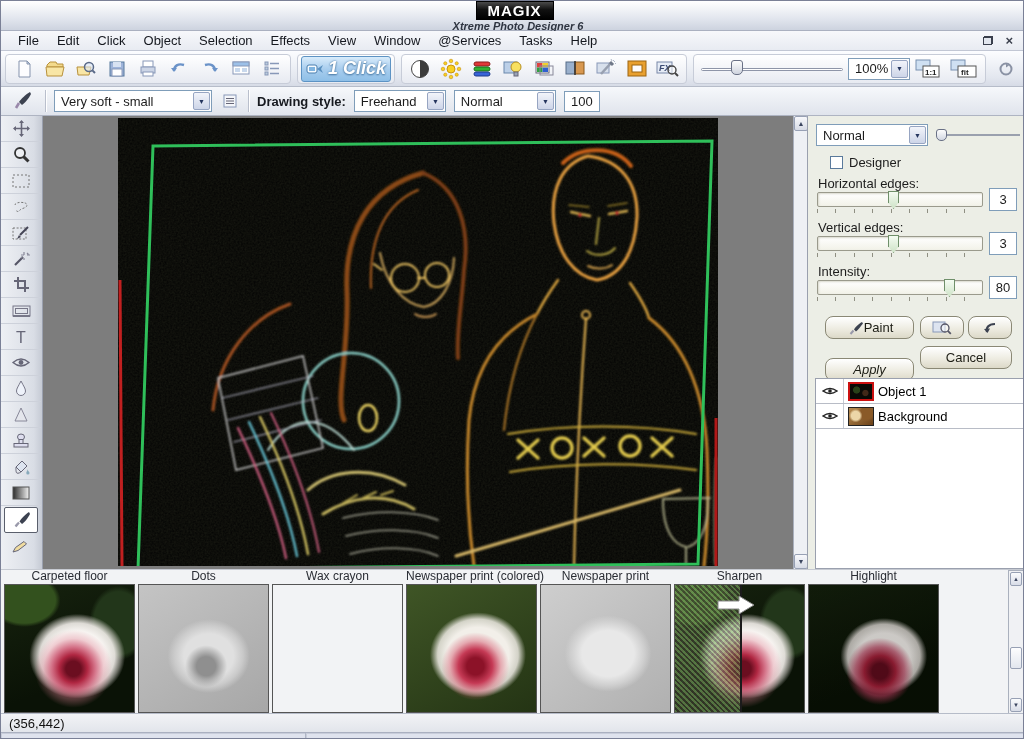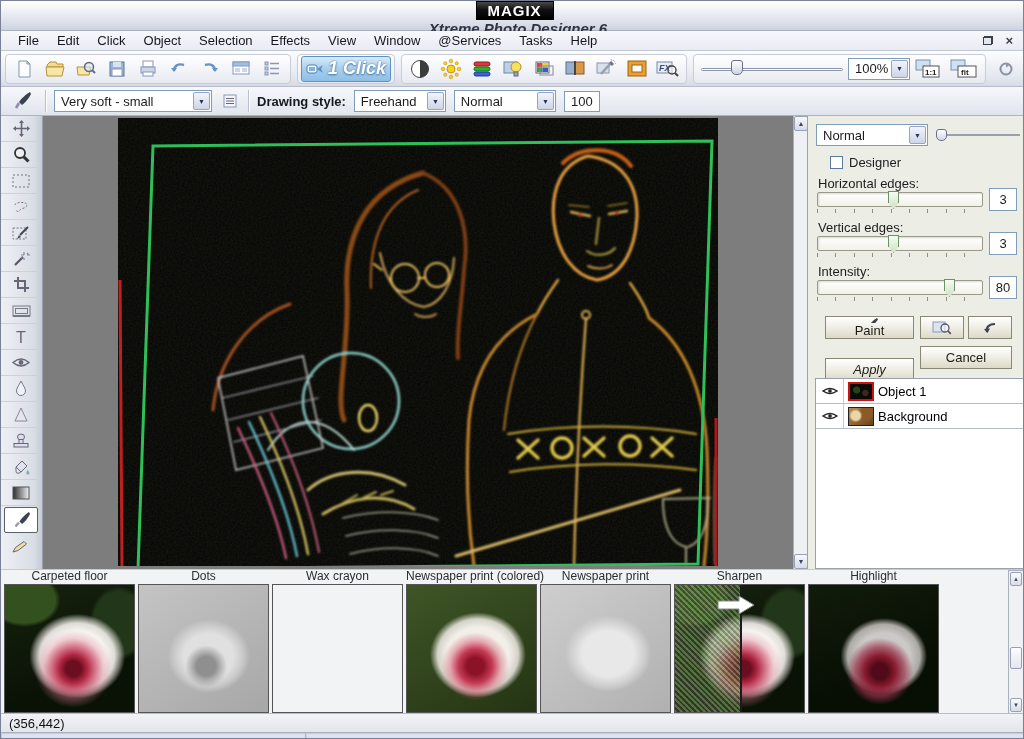--- a/index.html
+++ b/index.html
@@ -7,21 +7,21 @@
   body { font-family:"Liberation Sans","DejaVu Sans",sans-serif; font-size:13px; color:#1c1c1c; background:#d4d0c8; }
   #app { position:relative; width:1024px; height:739px; overflow:hidden; background:#e6e9f0; border:1px solid #7a8096; }
 
   
   .titlebar { position:absolute; left:0; top:0; width:100%; height:30px;
     background:linear-gradient(#ffffff,#e2e6ee 60%,#cdd3df); border-bottom:1px solid #aab0c0;
     display:flex; align-items:center;flex-direction:column; }
   .logo { margin-left:5px; width:78px; height:24px; background:linear-gradient(#4a4a4a,#111 45%,#000);
     border:1px solid #000; color:#fff; font-weight:bold; font-size:15px; letter-spacing:1px;
     display:flex; align-items:center; justify-content:center; }
-  .apptitle { margin-left:12px; font-size:15px; font-weight:bold; font-style:italic; color:#2e3440; }
+  .apptitle { margin-left:12px; font-size:11px; font-weight:bold; font-style:italic; color:#2e3440; }
   .winbtns { margin-left:auto; margin-right:8px; display:flex; gap:14px; color:#3a3f4c; font-weight:bold; }
   .winbtn { width:16px; height:16px; display:flex; align-items:center; justify-content:center; cursor:default; font-size:13px; }
   .glyph-min { width:9px; height:2px; background:#3a3f4c; margin-top:8px; }
   .glyph-restore { position:relative; width:10px; height:9px; }
   .glyph-restore:before { content:""; position:absolute; right:0; top:0; width:7px; height:6px; border:1px solid #3a3f4c; }
   .glyph-restore:after { content:""; position:absolute; left:0; bottom:0; width:7px; height:6px; border:1px solid #3a3f4c; background:#e2e6ee; }
 
   
   .menubar { position:absolute; left:0; top:30px; width:100%; height:20px; background:linear-gradient(#f7f8fb,#e8ebf2);
     border-bottom:1px solid #c2c7d4; display:flex; align-items:center; padding-left:8px; }
@@ -73,22 +73,22 @@
     border:1px solid #97a0b4; border-radius:2px; display:flex; align-items:center; justify-content:center; font-size:7px; color:#3c4precede660; color:#3c4660; }
 
   
   .panel { position:absolute; left:806px; top:0; width:218px; height:453px; background:#eceee6; border-left:1px solid #9aa0ae; font-size:13px; }
   .p-row { position:absolute; }
   .slider { position:relative; height:15px; background:linear-gradient(#ffffff,#f2f2e8); border:1px solid #9a9a8c; border-radius:2px; box-shadow:inset 1px 1px 2px #d8d8cc; }
   .sthumb { position:absolute; top:-2px; width:11px; height:18px; background:linear-gradient(#f4fbf2,#cfe3c8);
     border:1px solid #6f8f6a; clip-path:polygon(0 0,100% 0,100% 62%,50% 100%,0 62%); }
   .ticks { height:4px; background-image:repeating-linear-gradient(to right,#8f8f82 0 1px,transparent 1px 18.4px); margin-top:2px; }
   .valbox { position:absolute; width:28px; height:23px; background:#fff; border:1px solid #7f9db9; display:flex; align-items:center; justify-content:center; }
-  .xpbtn { background:linear-gradient(#ffffff,#eceadf 60%,#dcd9c8); border:1px solid #8a8875; border-radius:0;
-    display:flex; align-items:center; justify-content:center; font-size:13px; color:#1c1c14; box-shadow:inset 0 1px 0 #fff;flex-direction:column; }
+  .xpbtn { background:linear-gradient(#ffffff,#eceadf 60%,#dcd9c8); border:1px solid #8a8875; border-radius:8px;
+    display:flex; align-items:center; justify-content:center; font-size:13px; color:#1c1c14; box-shadow:inset 0 1px 0 #fff; }
   .chk { width:13px; height:13px; background:#fff; border:1px solid #5a7a9c; }
 
   .layerbox { position:absolute; left:7px; top:262px; width:211px; height:191px; background:#fff; border:1px solid #9aa0ae; }
   .layerrow { position:relative; height:25px; border-bottom:1px solid #b8bcc6; display:flex; align-items:center; }
   .layerrow .eyecell { width:28px; display:flex; align-items:center; justify-content:center; border-right:1px solid #c6cad2; height:100%; }
   .lthumb { width:26px; height:19px; margin:0 4px; border:1px solid #222; }
   .lthumb.obj { background:radial-gradient(circle at 30% 40%, #274018 0 18%, transparent 22%), radial-gradient(circle at 70% 60%, #402818 0 15%, transparent 20%), #0a0a06; border:2px solid #cc1111; }
   .lthumb.bg { background:radial-gradient(circle at 28% 45%, #ecd6a8 0 22%, transparent 34%), radial-gradient(circle at 72% 30%, #8a5a28 0 28%, transparent 40%), linear-gradient(140deg,#b98c50,#6a4018); }
   .lname { font-size:13px; color:#000; }
 

